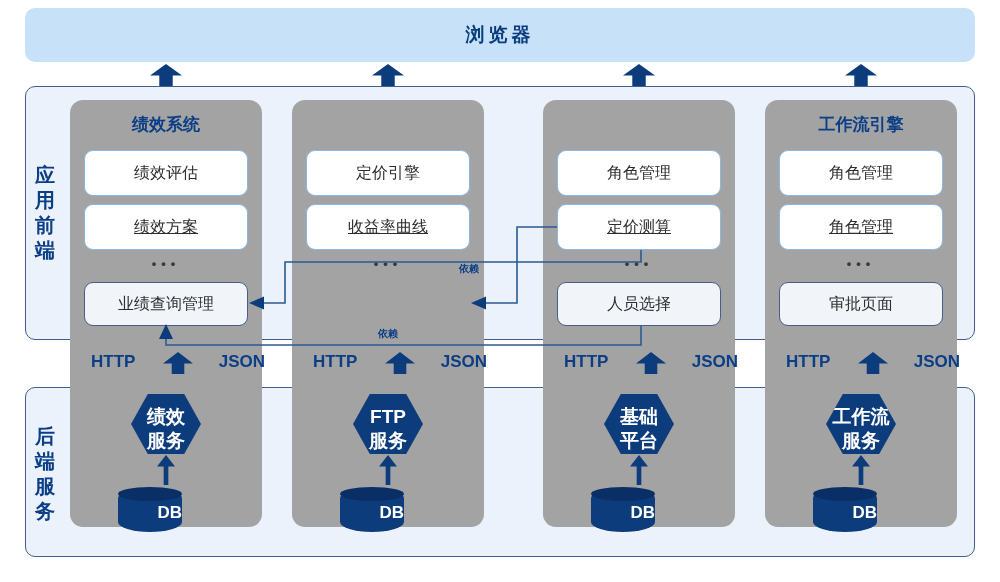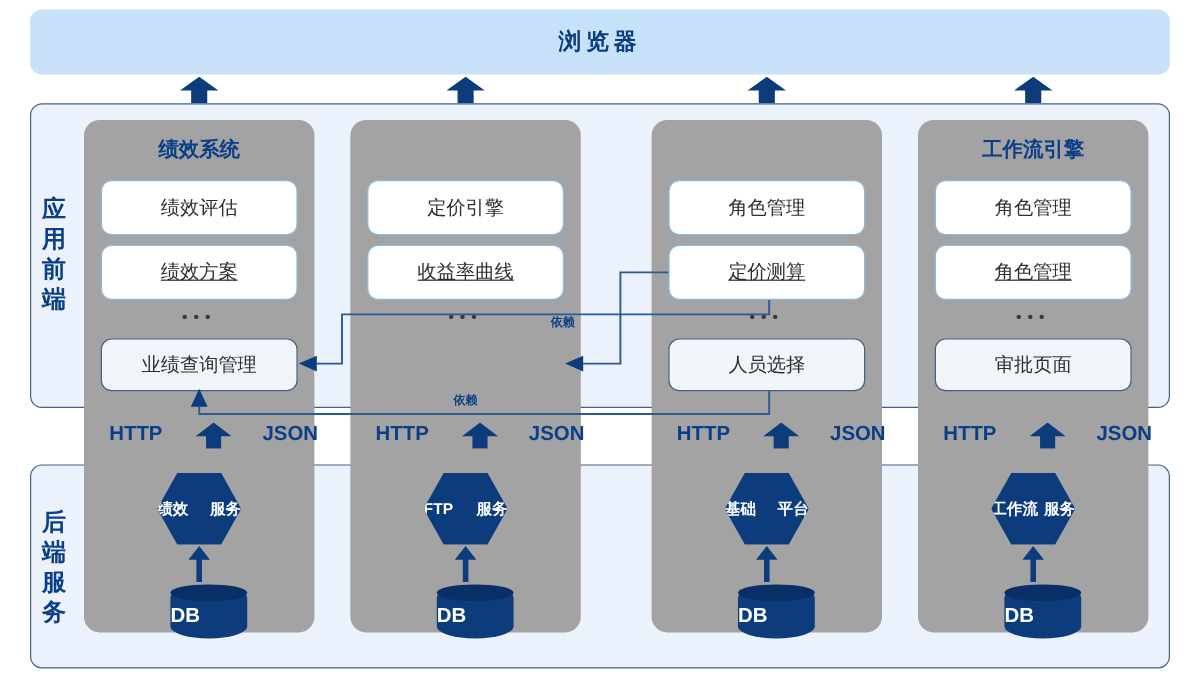--- a/index.html
+++ b/index.html
@@ -41,26 +41,26 @@
   
   .io-row { position:absolute; left:12px; top:250px; width:100%; height:26px; }
   .io-http { position:absolute; left:9px; top:2px; font-size:17px; font-weight:bold; color:#0a3e86; }
   .io-json { position:absolute; right:9px; top:2px; font-size:17px; font-weight:bold; color:#0a3e86; }
   .io-arrow { position:absolute; left:81px; top:2px; width:30px; height:22px; background:#0d3c7c;
               clip-path:polygon(50% 0%, 100% 52%, 71% 52%, 71% 100%, 29% 100%, 29% 52%, 0% 52%); }
 
   
   .hex { position:absolute; left:61px; top:294px; width:70px; height:60px; background:#0d3c7c;
          clip-path:polygon(24% 0%, 76% 0%, 100% 50%, 76% 100%, 24% 100%, 0% 50%);
-         display:flex; align-items:center; justify-content:space-between;
-         color:#ffffff; font-size:13px; font-weight:bold; line-height:1.3; }
+         display:flex; flex-direction:column; align-items:center; justify-content:flex-end;
+         color:#ffffff; font-size:19px; font-weight:bold; line-height:1.3; }
   .db-arrow { position:absolute; left:87px; top:355px; width:18px; height:30px; background:#0d3c7c;
               clip-path:polygon(50% 0%, 100% 38%, 63% 38%, 63% 100%, 37% 100%, 37% 38%, 0% 38%); }
-  .db { position:absolute; left:72px; top:388px; width:64px; height:44px; background:#0d3c7c;
-        border-radius:32px/10px; display:flex; align-items:center; justify-content:flex-start; }
+  .db { position:absolute; left:48px; top:388px; width:64px; height:44px; background:#0d3c7c;
+        border-radius:32px/10px; display:flex; align-items:center; justify-content:flex-end; }
   .db::before { content:""; position:absolute; left:0; top:-1px; width:64px; height:14px;
                 background:#092f66; border-radius:50%; }
   .db span { position:relative; color:#ffffff; font-size:17px; font-weight:bold; padding-top:6px; }
 
   
   .dep-svg { position:absolute; left:0; top:0; width:1000px; height:582px; z-index:3; pointer-events:none; }
   .dep-label { position:absolute; width:44px; text-align:center; font-size:10px; font-weight:bold;
                color:#0a3e86; z-index:4; }
 </style>
 </head>

